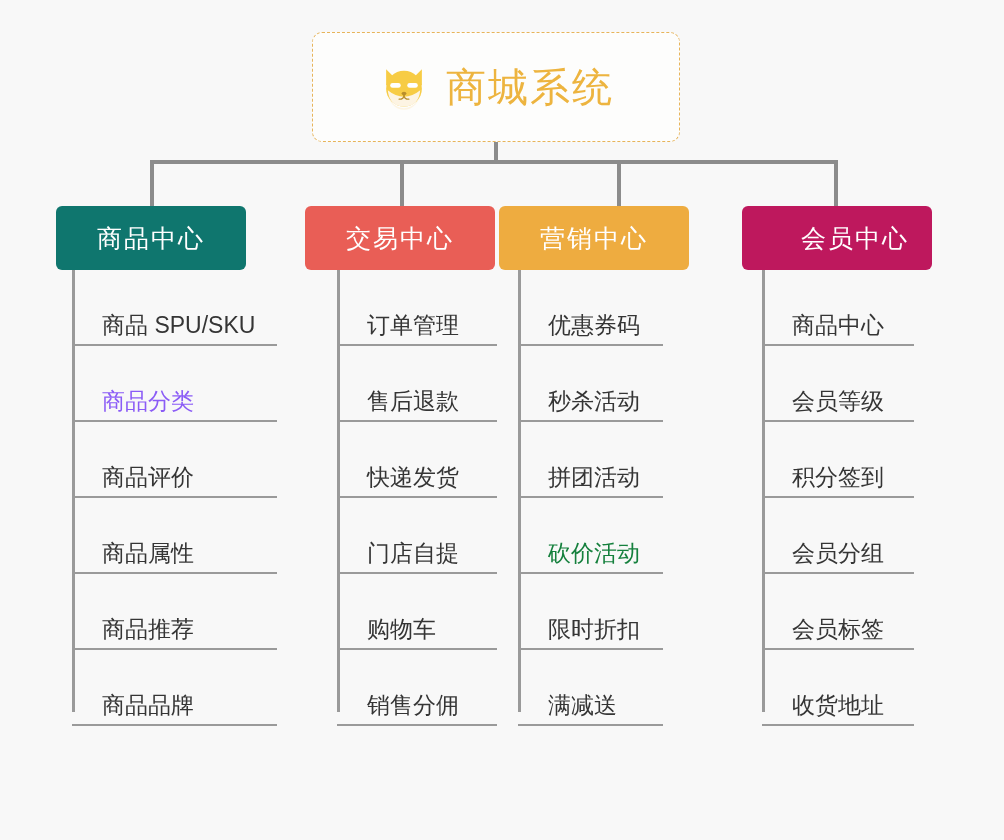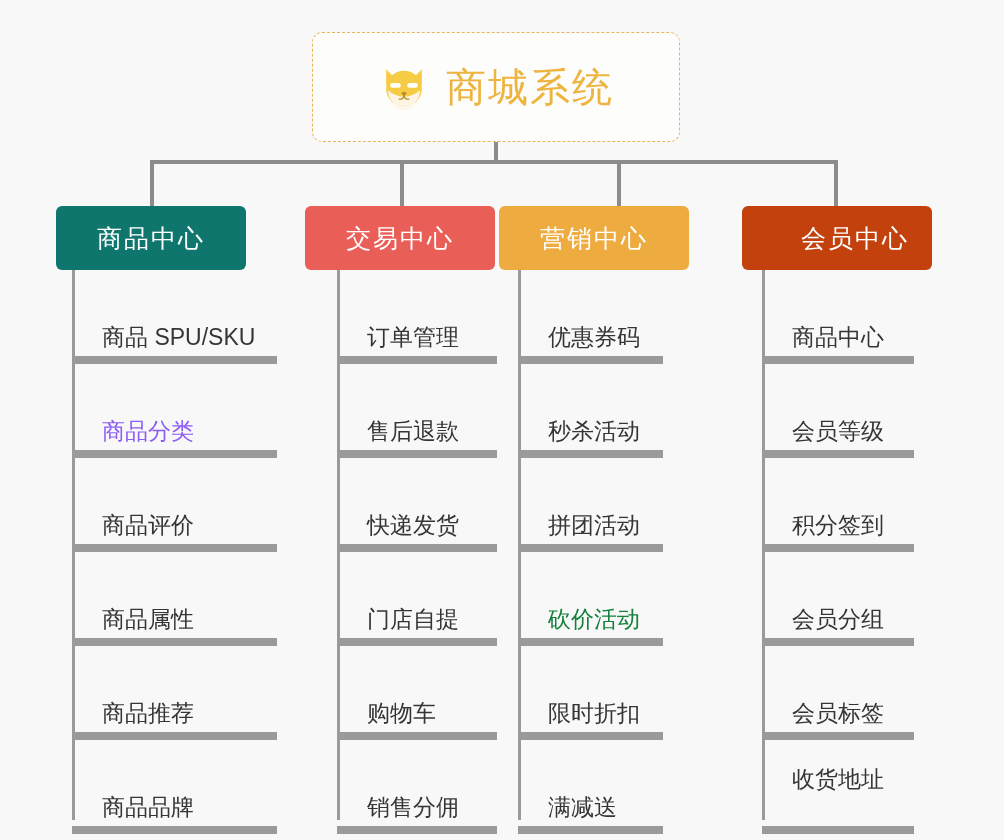--- a/index.html
+++ b/index.html
@@ -103,23 +103,23 @@
     position: absolute;
     left: 0;
     top: 0;
     bottom: 14px;
     width: 3px;
     background: #9a9a9a;
   }
 
   .leaf {
     position: relative;
-    height: 94px;
+    height: 76px;
     box-sizing: border-box;
-    border-bottom: 8px solid #b91c1c;
+    border-bottom: 2px solid #b91c1c;
     display: flex;
     align-items: flex-end;
     padding-left: 30px;
     padding-bottom: 6px;
   }
   .leaf-label {
     font-size: 23px;
     color: #353535;
     line-height: 1.1;
     white-space: nowrap;
@@ -237,38 +237,38 @@
       <div class="leaf" style="border-bottom-color: rgb(154, 154, 154);">
           <span class="leaf-label" style="color: rgb(53, 53, 53);">限时折扣</span>
         </div>
       <div class="leaf" style="border-bottom-color: rgb(154, 154, 154);">
           <span class="leaf-label" style="color: rgb(53, 53, 53);">满减送</span>
         </div>
     </div>
   </div>
 
   <div class="branch" id="branch-3">
-    <div class="branch-head" style="background: #c2410c; padding-left: 36px;">
+    <div class="branch-head" style="background: #be185d; padding-left: 36px;">
       <span>会员中心</span>
     </div>
     <div class="branch-items">
       <div class="leaf" style="border-bottom-color: rgb(154, 154, 154);">
           <span class="leaf-label" style="color: rgb(53, 53, 53);">商品中心</span>
         </div>
       <div class="leaf" style="border-bottom-color: rgb(154, 154, 154);">
           <span class="leaf-label" style="color: rgb(53, 53, 53);">会员等级</span>
         </div>
       <div class="leaf" style="border-bottom-color: rgb(154, 154, 154);">
           <span class="leaf-label" style="color: rgb(53, 53, 53);">积分签到</span>
         </div>
       <div class="leaf" style="border-bottom-color: rgb(154, 154, 154);">
           <span class="leaf-label" style="color: rgb(53, 53, 53);">会员分组</span>
         </div>
       <div class="leaf" style="border-bottom-color: rgb(154, 154, 154);">
           <span class="leaf-label" style="color: rgb(53, 53, 53);">会员标签</span>
         </div>
-      <div class="leaf" style="border-bottom-color: rgb(154, 154, 154); align-items: center;">
+      <div class="leaf" style="border-bottom-color: rgb(154, 154, 154);">
           <span class="leaf-label" style="color: rgb(53, 53, 53);">收货地址</span>
         </div>
     </div>
   </div>
 
 </div>
 
 </body></html>

